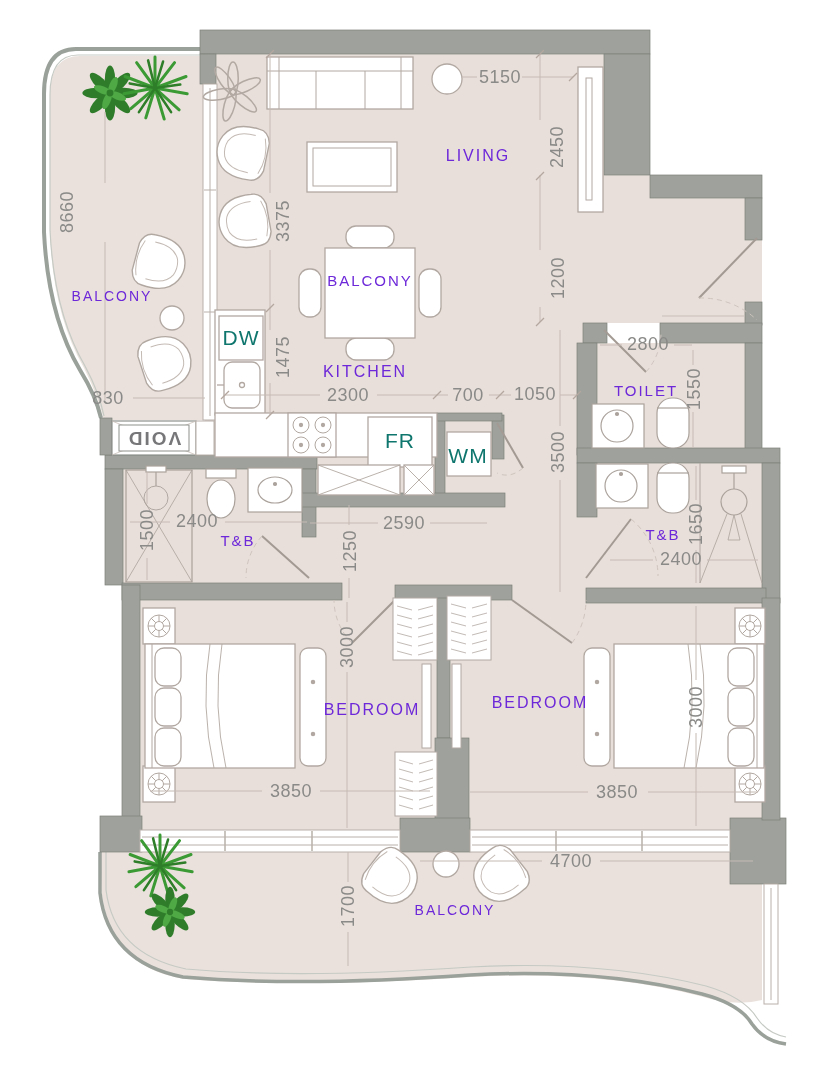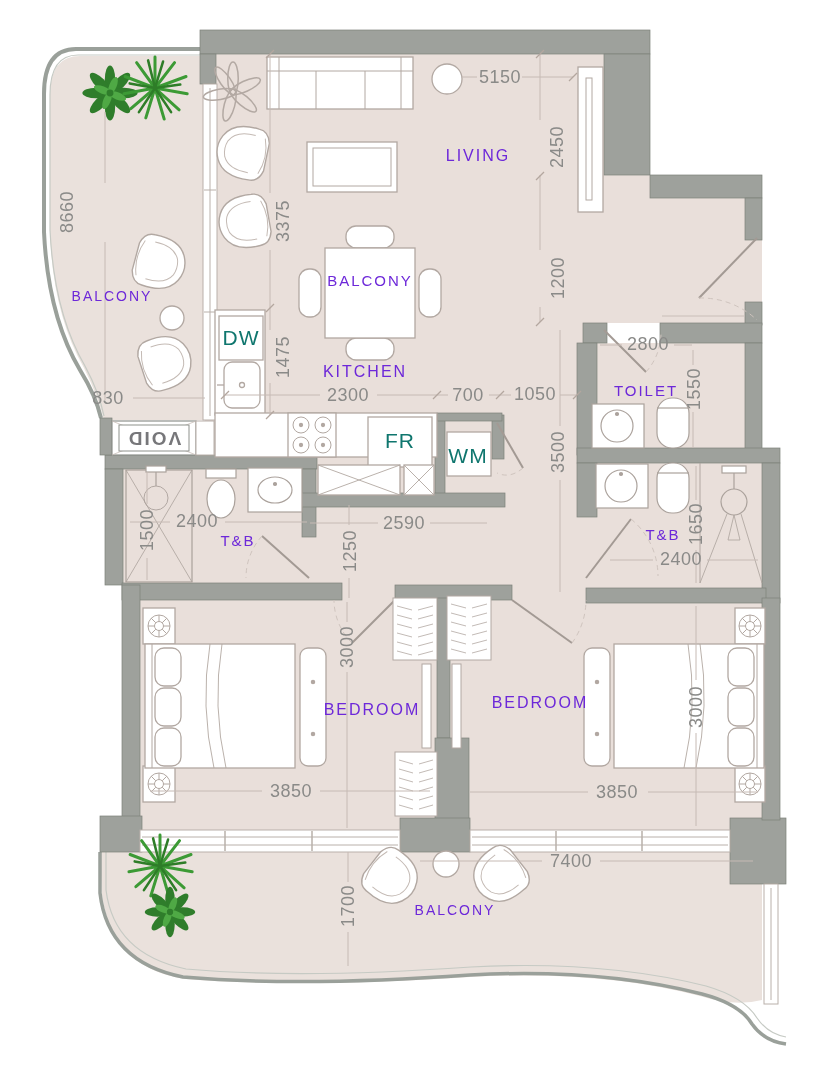--- a/index.html
+++ b/index.html
@@ -432,15 +432,15 @@
   <div class="lbl dim" style="left:197px;top:521px">2400</div>
   <div class="lbl dim v" style="left:147px;top:530px">1500</div>
   <div class="lbl dim" style="left:404px;top:523px">2590</div>
   <div class="lbl dim v" style="left:350px;top:551px">1250</div>
   <div class="lbl dim v" style="left:696px;top:524px">1650</div>
   <div class="lbl dim" style="left:681px;top:559px">2400</div>
   <div class="lbl dim v" style="left:347px;top:647px">3000</div>
   <div class="lbl dim" style="left:291px;top:791px">3850</div>
   <div class="lbl dim" style="left:617px;top:792px">3850</div>
   <div class="lbl dim v" style="left:696px;top:707px">3000</div>
-  <div class="lbl dim" style="left:571px;top:861px">7400</div>
+  <div class="lbl dim" style="left:571px;top:861px">4700</div>
   <div class="lbl dim v" style="left:348px;top:906px">1700</div>
 </div>
 
 </body></html>

